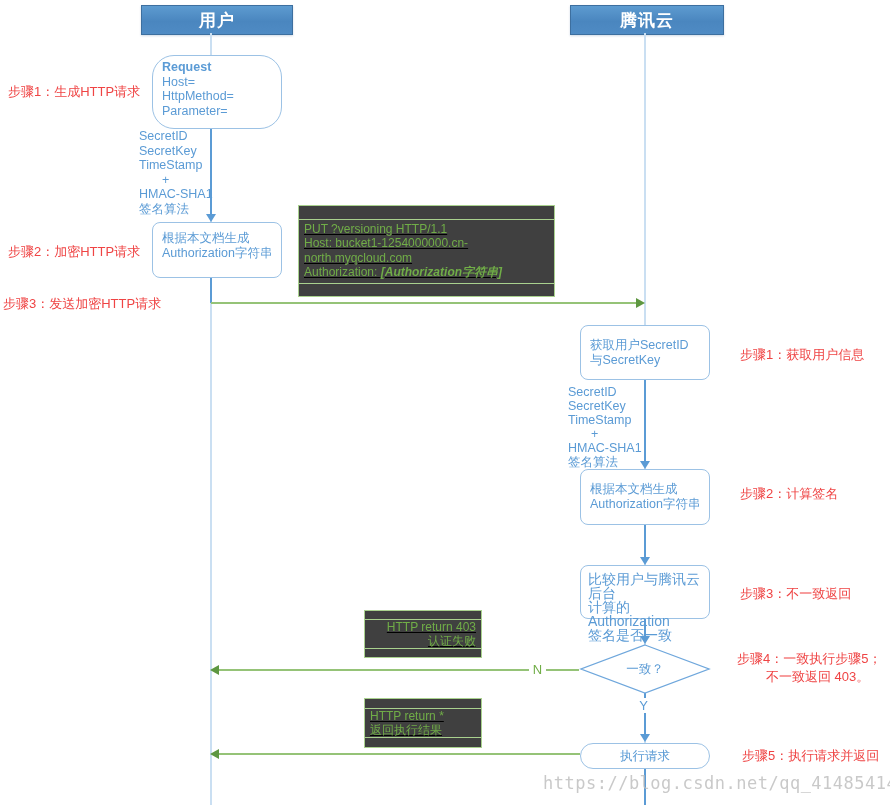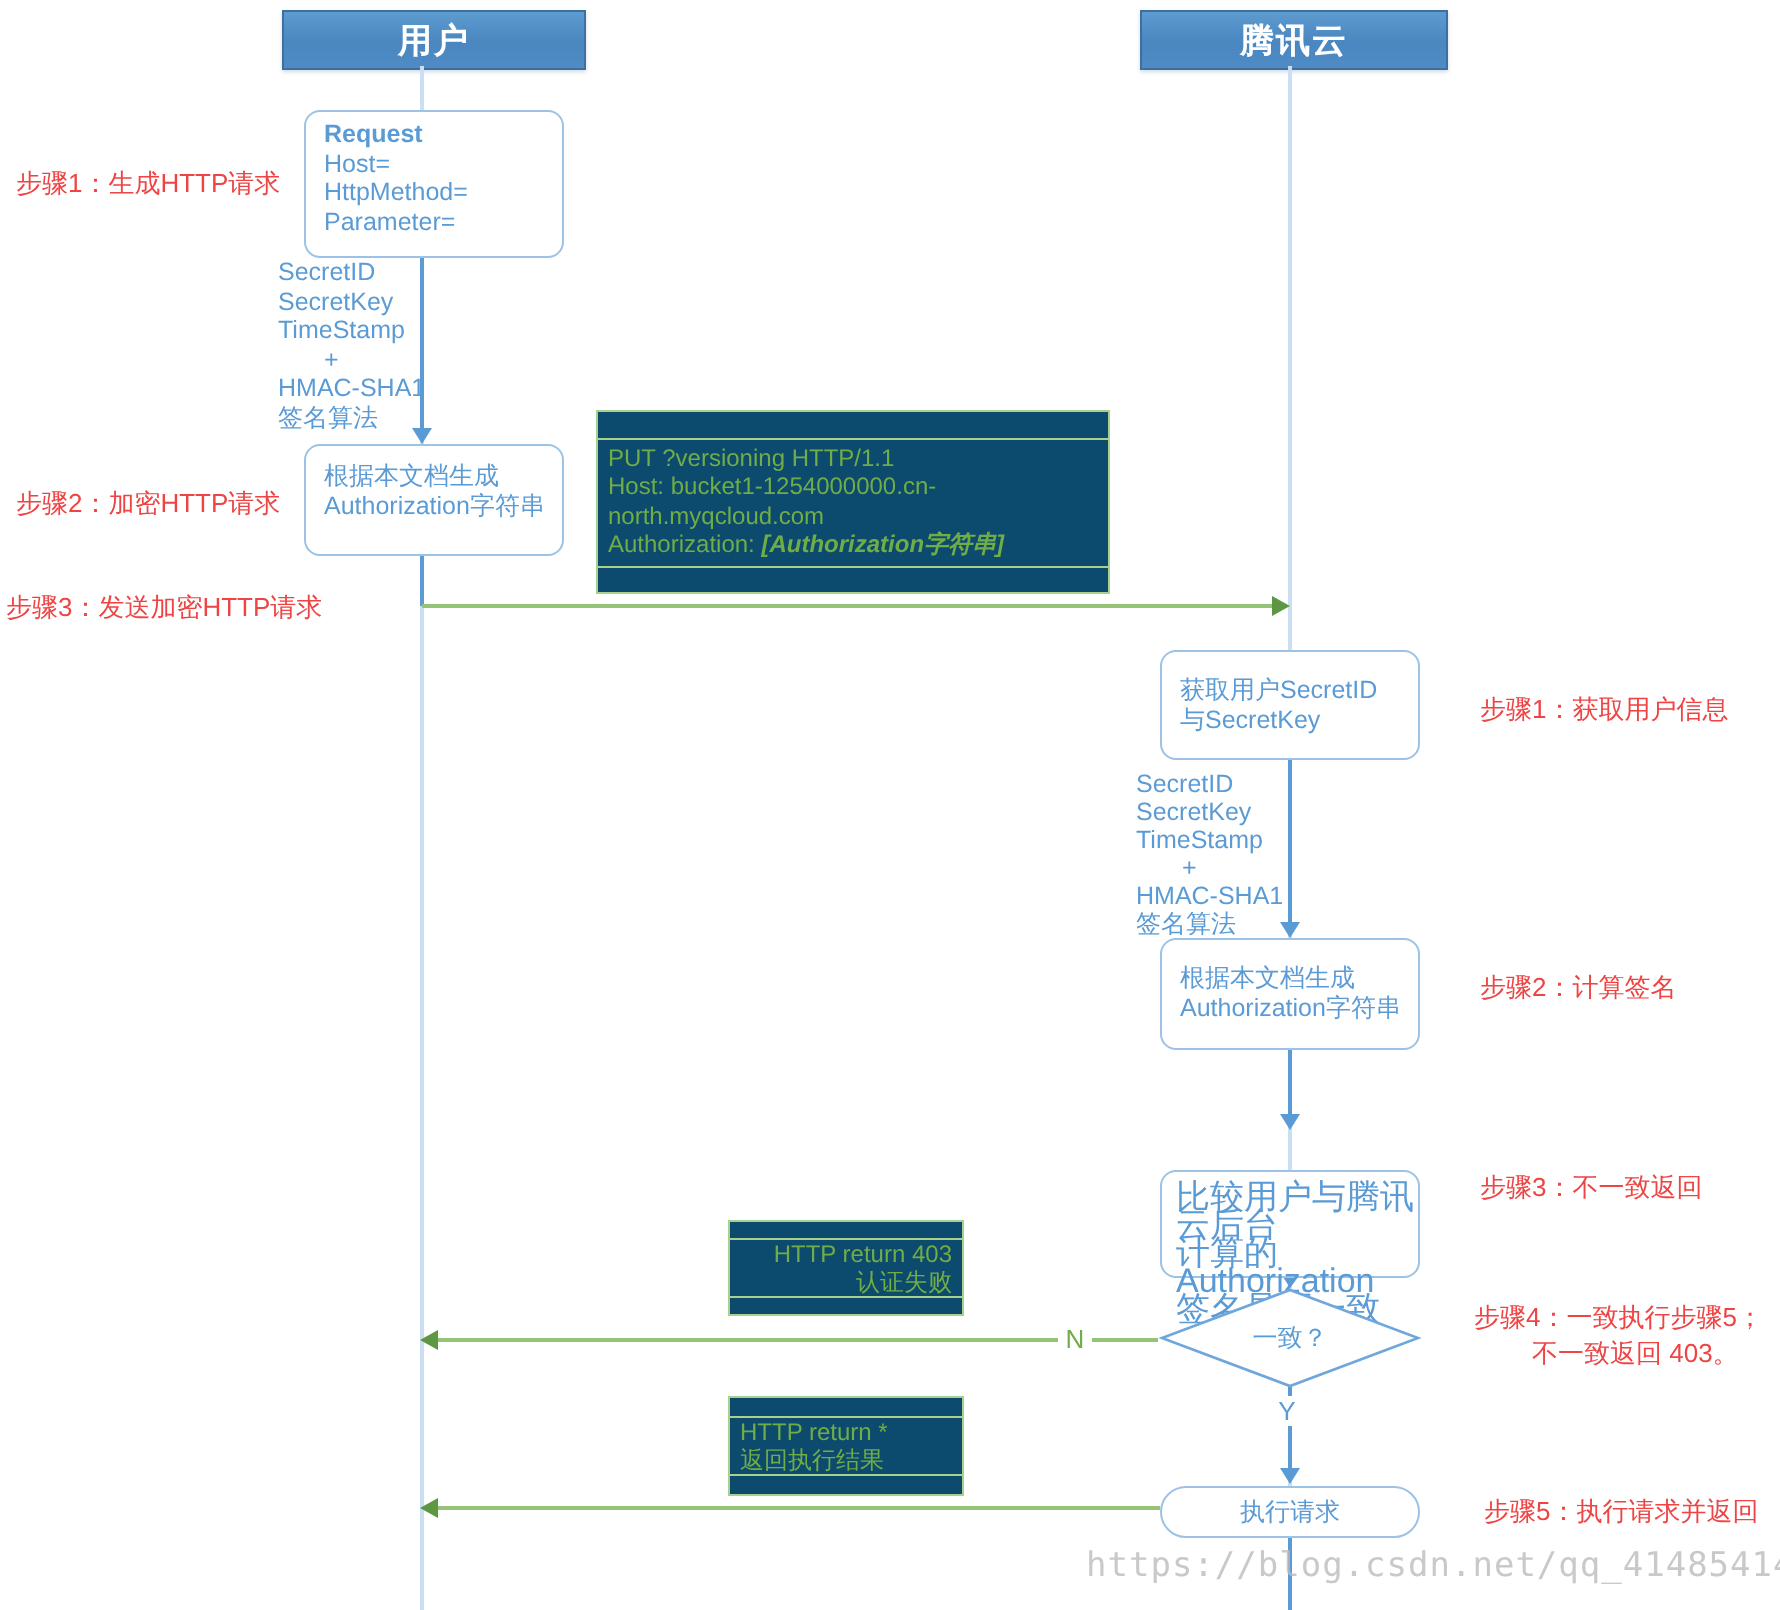--- a/index.html
+++ b/index.html
@@ -21,21 +21,21 @@
   
   .bbox{position:absolute;background:#fff;border:1px solid #9cc2e5;border-radius:8px;
     color:#5b9bd5;font-size:12.5px;line-height:14.5px;box-sizing:border-box;}
   .bbox .t{font-weight:bold;}
   
   .params{position:absolute;color:#5b9bd5;font-size:12.5px;line-height:14.5px;}
   .params .plus{padding-left:23px;}
   
   .step{position:absolute;color:#ef4444;font-size:13px;line-height:17px;white-space:nowrap;}
   
-  .note{position:absolute;background:#0c4a6e;border:1px solid #a9d18e;box-sizing:border-box;}
+  .note{position:absolute;background:#404040;border:1px solid #a9d18e;box-sizing:border-box;text-decoration:underline;}
   .note .strip{border-bottom:1px solid #a9d18e;}
   .note .stripb{border-top:1px solid #a9d18e;position:absolute;left:0;right:0;bottom:0;}
   .note .nc{color:#70ad47;font-size:12px;line-height:14.4px;padding:2px 5px;}
   .note .nc b i{color:#70ad47;}
   
   .diamond-label{position:absolute;display:flex;align-items:center;justify-content:center;
     color:#5b9bd5;font-size:12.5px;}
   .branch{position:absolute;background:#fff;text-align:center;font-size:13px;line-height:15px;}
   .watermark{position:absolute;font-family:"DejaVu Sans Mono","Liberation Mono",monospace;
     font-size:17px;color:rgba(187,187,187,0.8);letter-spacing:0.5px;white-space:nowrap;}
@@ -58,21 +58,21 @@
   <div class="conn" style="left:644px;top:380px;height:82px;"></div>
   <div class="ah-down" style="left:640px;top:461px;"></div>
   <div class="conn" style="left:644px;top:525px;height:33px;"></div>
   <div class="ah-down" style="left:640px;top:557px;"></div>
   <div class="conn" style="left:644px;top:618px;height:19px;"></div>
   <div class="ah-down" style="left:640px;top:636px;"></div>
   <div class="conn" style="left:644px;top:693px;height:42px;"></div>
   <div class="ah-down" style="left:640px;top:734px;"></div>
   <div class="conn" style="left:644px;top:769px;height:36px;"></div>
 
-  <div class="bbox" style="left:152px;top:55px;width:130px;height:74px;padding:4px 0 0 9px;">
+  <div class="bbox" style="left:152px;top:55px;width:130px;height:74px;padding:4px 0 0 9px;border-radius:22px;">
     <div class="t">Request</div>
     <div>Host=</div>
     <div>HttpMethod=</div>
     <div>Parameter=</div>
   </div>
 
   <div class="params" style="left:139px;top:129px;">
     <div>SecretID</div>
     <div>SecretKey</div>
     <div>TimeStamp</div>
@@ -116,21 +116,21 @@
     <div class="plus">+</div>
     <div>HMAC-SHA1</div>
     <div>签名算法</div>
   </div>
 
   <div class="bbox" style="left:580px;top:469px;width:130px;height:56px;padding:12px 0 0 9px;">
     <div>根据本文档生成</div>
     <div>Authorization字符串</div>
   </div>
 
-  <div class="bbox" style="left:580px;top:565px;width:130px;height:54px;padding:6px 0 0 7px;font-size:17px;line-height:14px;margin-top:20px;">
+  <div class="bbox" style="left:580px;top:565px;width:130px;height:54px;padding:6px 0 0 7px;font-size:14px;line-height:14px;">
     <div>比较用户与腾讯云后台</div>
     <div>计算的Authorization</div>
     <div>签名是否一致</div>
   </div>
 
   <svg class="abs" style="left:579px;top:644px;" width="132" height="50" viewBox="0 0 132 50">
     <polygon points="66,1 130,25 66,49 2,25" fill="#ffffff" stroke="#6fa7dc" stroke-width="1.3"></polygon>
   </svg>
   <div class="diamond-label" style="left:579px;top:644px;width:132px;height:50px;">一致？</div>
 

